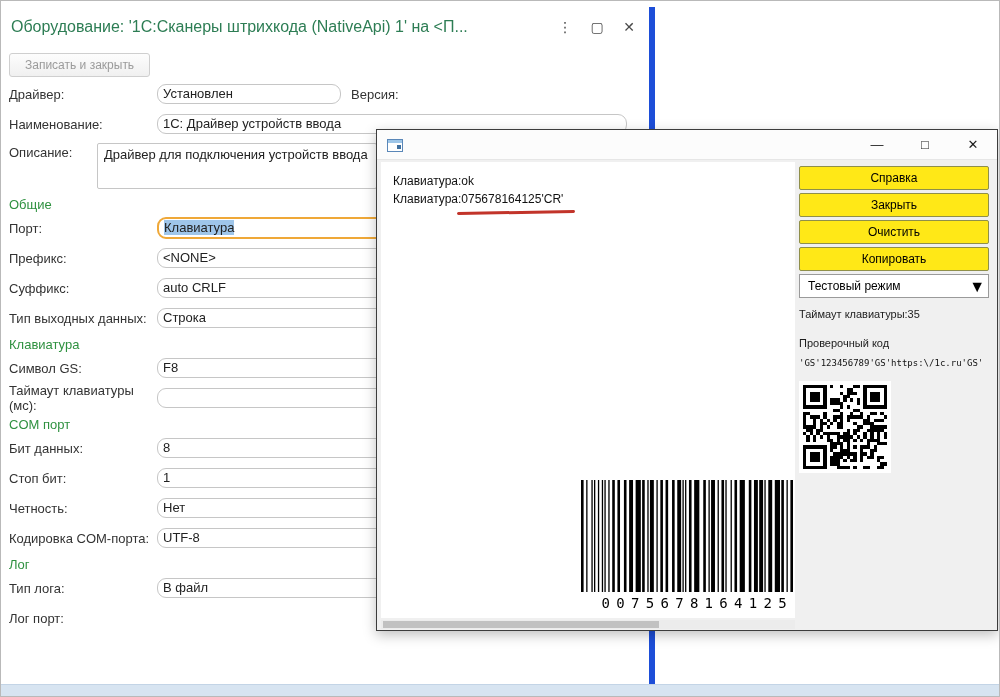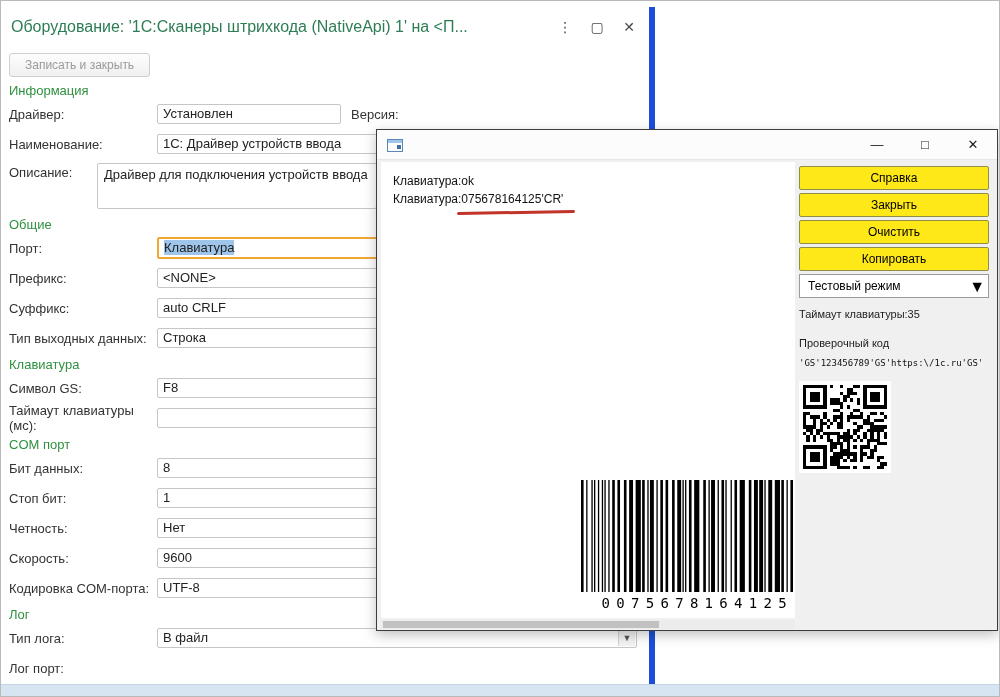--- a/index.html
+++ b/index.html
@@ -15,21 +15,21 @@
   .title { position:absolute; left:10px; top:11px; font-size:16px; color:#2d7d54; white-space:nowrap; }
   .win-controls { position:absolute; right:12px; top:11px; display:flex; gap:16px; color:#4a4a4a; }
   .win-controls span { width:16px; text-align:center; font-size:14px; line-height:18px; cursor:default; }
   .toolbar { position:absolute; left:8px; top:46px; display:flex; gap:8px; }
   .tbtn { font-size:12px; color:#9b9b9b; background:linear-gradient(#fdfdfd,#f0f0f0); border:1px solid #cfcfcf; border-radius:3px; padding:4px 15px; font-family:inherit; }
   .form { position:absolute; left:8px; top:76px; width:628px; }
   .section { color:#2f9140; font-size:13px; height:16px; margin-bottom:4px; }
   .row { display:flex; align-items:center; height:22px; margin-bottom:8px; font-size:13px; color:#333; }
   .lbl { width:148px; flex:none; }
   .lbl2 { margin:0 10px; flex:none; }
-  .inp { height:20px; line-height:18px; border:1px solid #c6c6c6; border-radius:2px; background:#fff; padding:0 5px; font-size:13px; color:#222; white-space:nowrap; overflow:hidden; }
+  .inp { height:20px; line-height:18px; border:1px solid #c6c6c6; border-radius:9px; background:#fff; padding:0 5px; font-size:13px; color:#222; white-space:nowrap; overflow:hidden; }
   .w184 { width:184px; flex:none; }
   .w330 { width:330px; flex:none; }
   .w470 { width:470px; flex:none; }
   .grow { flex:1; }
   .desc-row { height:auto; align-items:flex-start; }
   .desc-lbl { width:88px; flex:none; padding-top:2px; }
   .desc-box { width:280px; height:46px; border:1px solid #c6c6c6; border-radius:2px; background:#fff; padding:3px 6px; font-size:13px; color:#222; }
   .port { border:2px solid #efa838; height:22px; line-height:18px; }
   .sel { background:#9fc6ea; }
   .combo { position:relative; padding-right:22px; }
@@ -70,21 +70,20 @@
       <span>▢</span>
       <span>✕</span>
     </span>
   </div>
 
   <div class="toolbar">
     <button class="tbtn">Записать и закрыть</button>
   </div>
 
   <div class="form">
-    <div class="section">Информация</div>
 
     <div class="row">
       <span class="lbl">Драйвер:</span>
       <span class="inp w184">Установлен</span>
       <span class="lbl2">Версия:</span>
     </div>
 
     <div class="row">
       <span class="lbl">Наименование:</span>
       <span class="inp w470">1С: Драйвер устройств ввода</span>
@@ -139,24 +138,20 @@
     <div class="row">
       <span class="lbl">Стоп бит:</span>
       <span class="inp w330">1</span>
     </div>
 
     <div class="row">
       <span class="lbl">Четность:</span>
       <span class="inp w330">Нет</span>
     </div>
 
-    <div class="row">
-      <span class="lbl">Скорость:</span>
-      <span class="inp w330">9600</span>
-    </div>
 
     <div class="row">
       <span class="lbl">Кодировка COM-порта:</span>
       <span class="inp w330">UTF-8</span>
     </div>
 
     <div class="section">Лог</div>
 
     <div class="row">
       <span class="lbl">Тип лога:</span>

